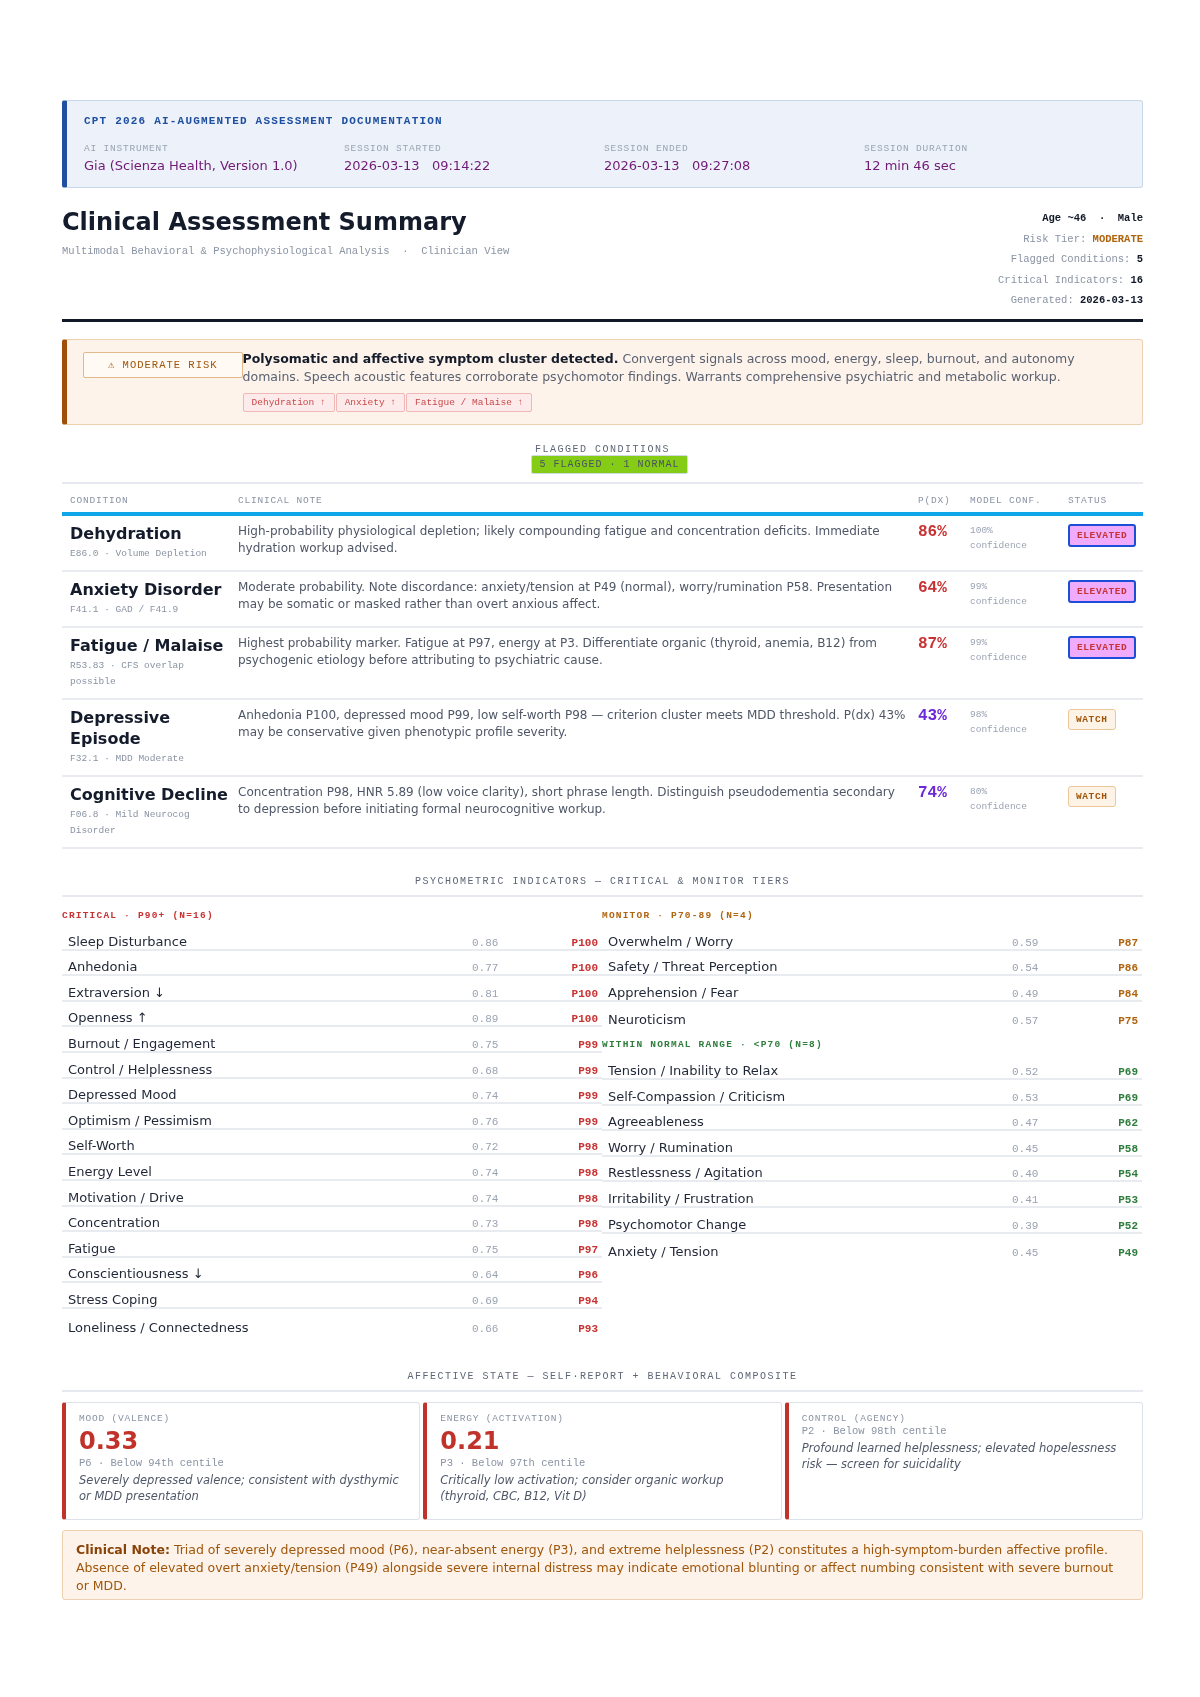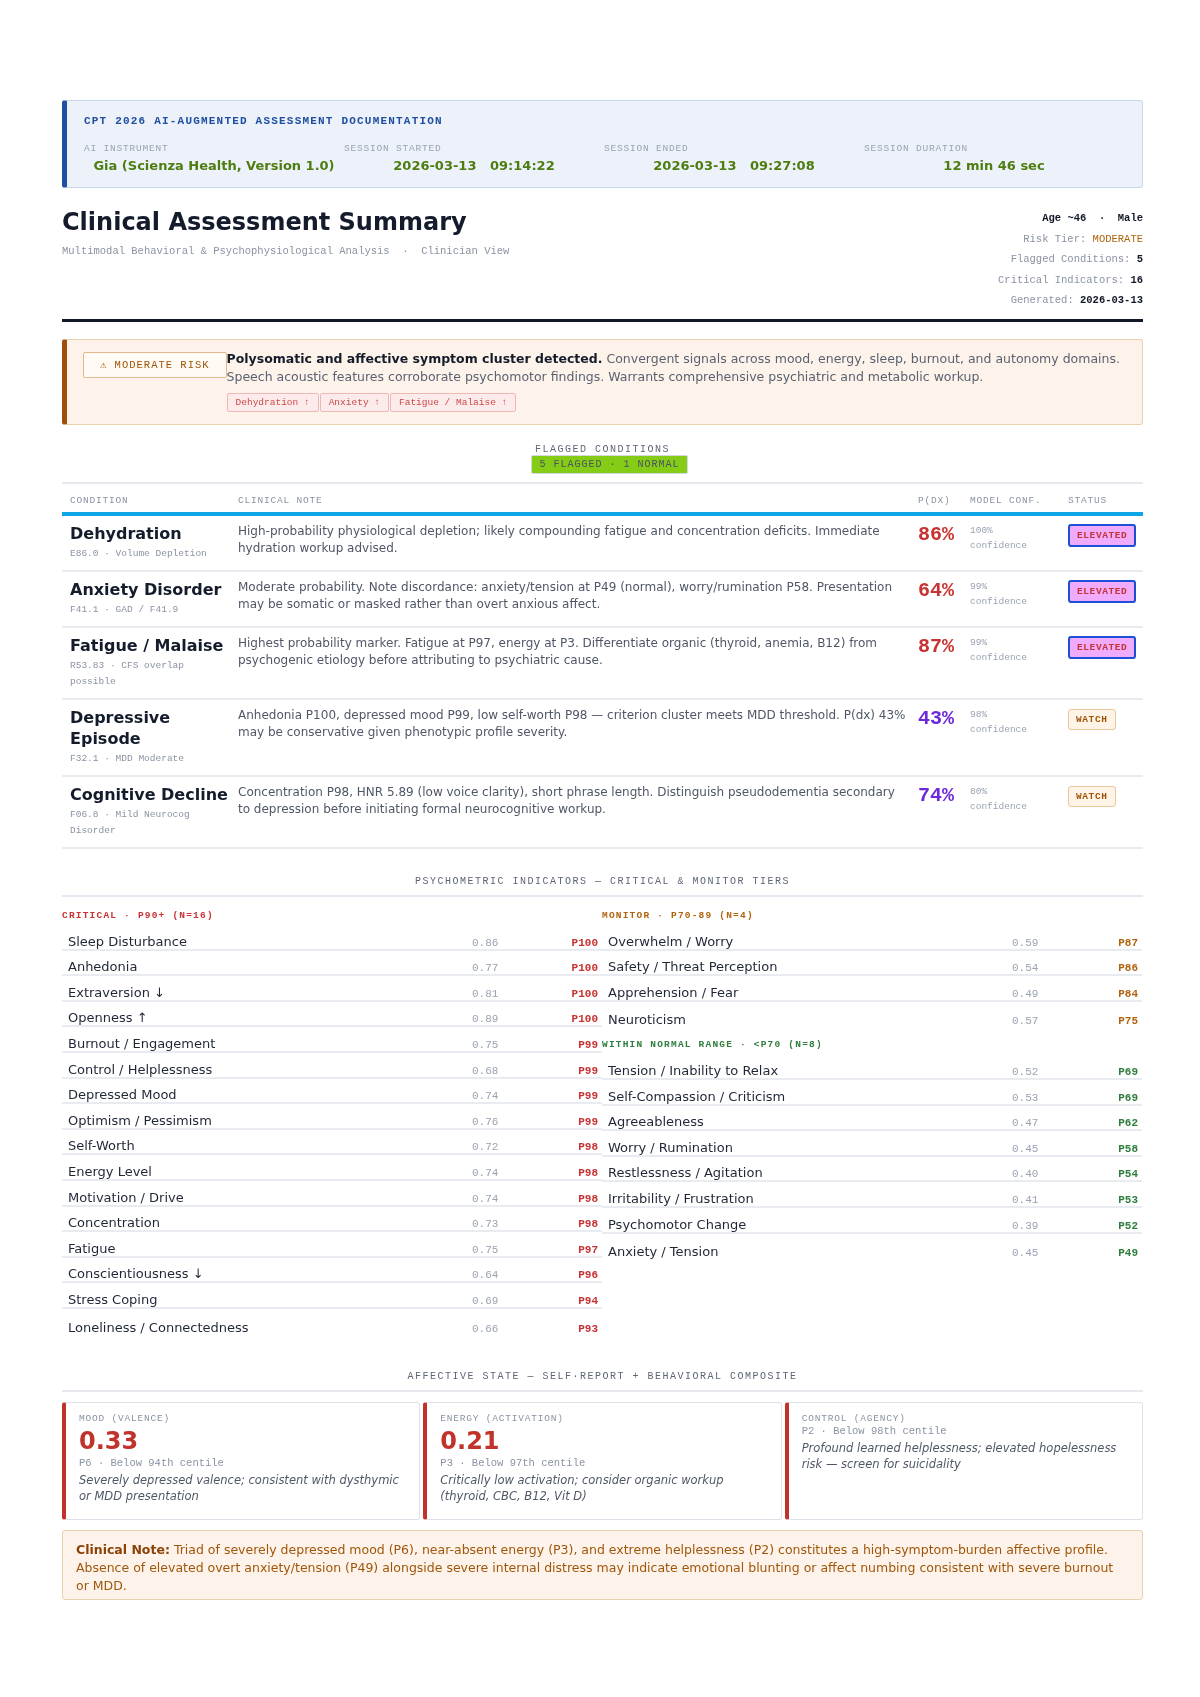--- a/index.html
+++ b/index.html
@@ -6,52 +6,52 @@
   html, body { width: 1200px; height: 1697px; background: #ffffff; }
   body { font-family: "DejaVu Sans", sans-serif; color: #1a2030; position: relative; }
   .page { position: absolute; left: 62px; top: 100px; width: 1081px; }
 
   
   .session { background: #edf2fa; border: 1px solid #c9d7ec; border-left: 5px solid #1f4fa0; border-radius: 3px; padding: 14px 18px 16px 17px; height: 88px; }
   .session-title { font-family: "Liberation Mono", monospace; font-size: 11px; letter-spacing: 1.2px; color: #1f4fa0; font-weight: bold; }
   .session-grid { display: flex; margin-top: 16px; }
   .session-cell { width: 260px; }
   .session-label { font-family: "Liberation Mono", monospace; font-size: 9.5px; color: #9aa3b2; letter-spacing: 0.8px; }
-  .session-value { font-size: 13px; font-weight: bold; color: #4d7c0f; margin-top: 4px; white-space: pre; text-align: center; }
+  .session-value { font-size: 13px; font-weight: normal; color: #701a75; margin-top: 4px; white-space: pre; }
 
   
   .title-block { position: relative; height: 134px; border-bottom: 3px solid #111827; }
   .page-title { position: absolute; left: 0; top: 20px; font-size: 24px; font-weight: bold; color: #141b2b; }
   .page-subtitle { position: absolute; left: 0; top: 57px; font-family: "Liberation Mono", monospace; font-size: 10.5px; color: #8a93a3; white-space: pre; }
   .meta { position: absolute; right: 0; top: 20px; text-align: right; font-family: "Liberation Mono", monospace; font-size: 10.5px; color: #8a93a3; line-height: 20.5px; }
   .meta .strong { color: #111827; font-weight: bold; }
-  .meta .mod { color: #b0640f; font-weight: normal; }
+  .meta .mod { color: #b0640f; font-weight: bold; }
   .meta .age { color: #111827; font-weight: bold; white-space: pre; }
 
   
   .risk { margin-top: 17px; background: #fdf3ea; border: 1px solid #ecd1b0; border-left: 5px solid #a04f0a; border-radius: 3px; padding: 10px 16px 12px 16px; display: flex; height: 86px; }
-  .risk-badge { flex: none; height: 26px; padding: 0 16px; border: 1px solid #e1b98a; background: #fffaf3; color: #a0560a; font-family: "Liberation Mono", monospace; font-size: 10.5px; letter-spacing: 1px; line-height: 24px; border-radius: 2px; margin-top: 2px; }
+  .risk-badge { flex: none; height: 26px; padding: 0 24px; border: 1px solid #e1b98a; background: #fffaf3; color: #a0560a; font-family: "Liberation Mono", monospace; font-size: 10.5px; letter-spacing: 1px; line-height: 24px; border-radius: 2px; margin-top: 2px; }
   .risk-body { margin-left: 0; }
   .risk-text { font-size: 12.5px; color: #5a6272; line-height: 18px; }
   .risk-text b { color: #141b2b; }
   .risk-tags { display: flex; margin-top: 7px; }
   .risk-tag { font-family: "Liberation Mono", monospace; font-size: 9.5px; color: #c94a4a; background: #fdeaea; border: 1px solid #f0b7b7; padding: 3px 8px; margin-right: 1px; border-radius: 2px; }
 
   
   .sec-head { display: flex; align-items: center; font-family: "Liberation Mono", monospace; font-size: 10px; letter-spacing: 1.5px; color: #5d6576; flex-direction: column; }
   .count-pill { margin-left: 14px; padding: 3px 7px; background: #84cc16; border: 1px solid #d3d9e2; border-radius: 2px; font-size: 10px; letter-spacing: 1px; color: #4a5262; }
 
   
   .cond-table { width: 100%; border-top: 2px solid #e6e9ef; margin-top: 8px; border-collapse: collapse; }
   .cond-table th { font-family: "Liberation Mono", monospace; font-size: 9.5px; font-weight: normal; color: #8a93a3; letter-spacing: 0.8px; text-align: left; padding: 11px 0 6px 8px; border-bottom: 4px solid #0ea5e9; }
   .cond-table td { vertical-align: top; padding: 7px 0 8px 8px; border-bottom: 2px solid #e8ebf0; }
   .cond-name { font-size: 16px; font-weight: bold; color: #141b2b; line-height: 21px; }
   .cond-code { font-family: "Liberation Mono", monospace; font-size: 9.5px; color: #8a93a3; line-height: 16px; margin-top: 2px; }
   .cond-note { font-size: 12px; color: #4f5767; line-height: 17px; padding-right: 10px; }
-  .pdx { font-family: "Liberation Mono", monospace; font-size: 20px; font-weight: bold; padding-top: 3px; }
+  .pdx { font-family: "Liberation Mono", monospace; font-size: 16px; font-weight: bold; padding-top: 3px; }
   .pdx.red { color: #c83232; } .pdx.amber { color: #6d28d9; }
   .conf { font-family: "Liberation Mono", monospace; font-size: 9.5px; color: #9aa3b2; line-height: 15px; }
   .status { display: inline-block; font-family: "Liberation Mono", monospace; font-size: 9.5px; font-weight: bold; letter-spacing: 0.6px; padding: 4px 7px; border-radius: 3px; margin-top: 1px; }
   .status.elevated { color: #c83232; background: #f0abfc; border: 2px solid #1d4ed8; }
   .status.watch { color: #a0560a; background: #fdf3e6; border: 1px solid #ebc79a; }
 
   
   .ind-wrap { display: flex; border-top: 2px solid #e6e9ef; margin-top: 8px; padding-top: 9px; }
   .ind-col { width: 540px; }
   .tier-head { font-family: "Liberation Mono", monospace; font-size: 9.5px; font-weight: bold; letter-spacing: 1.2px; padding: 4px 0 4px 0; }

